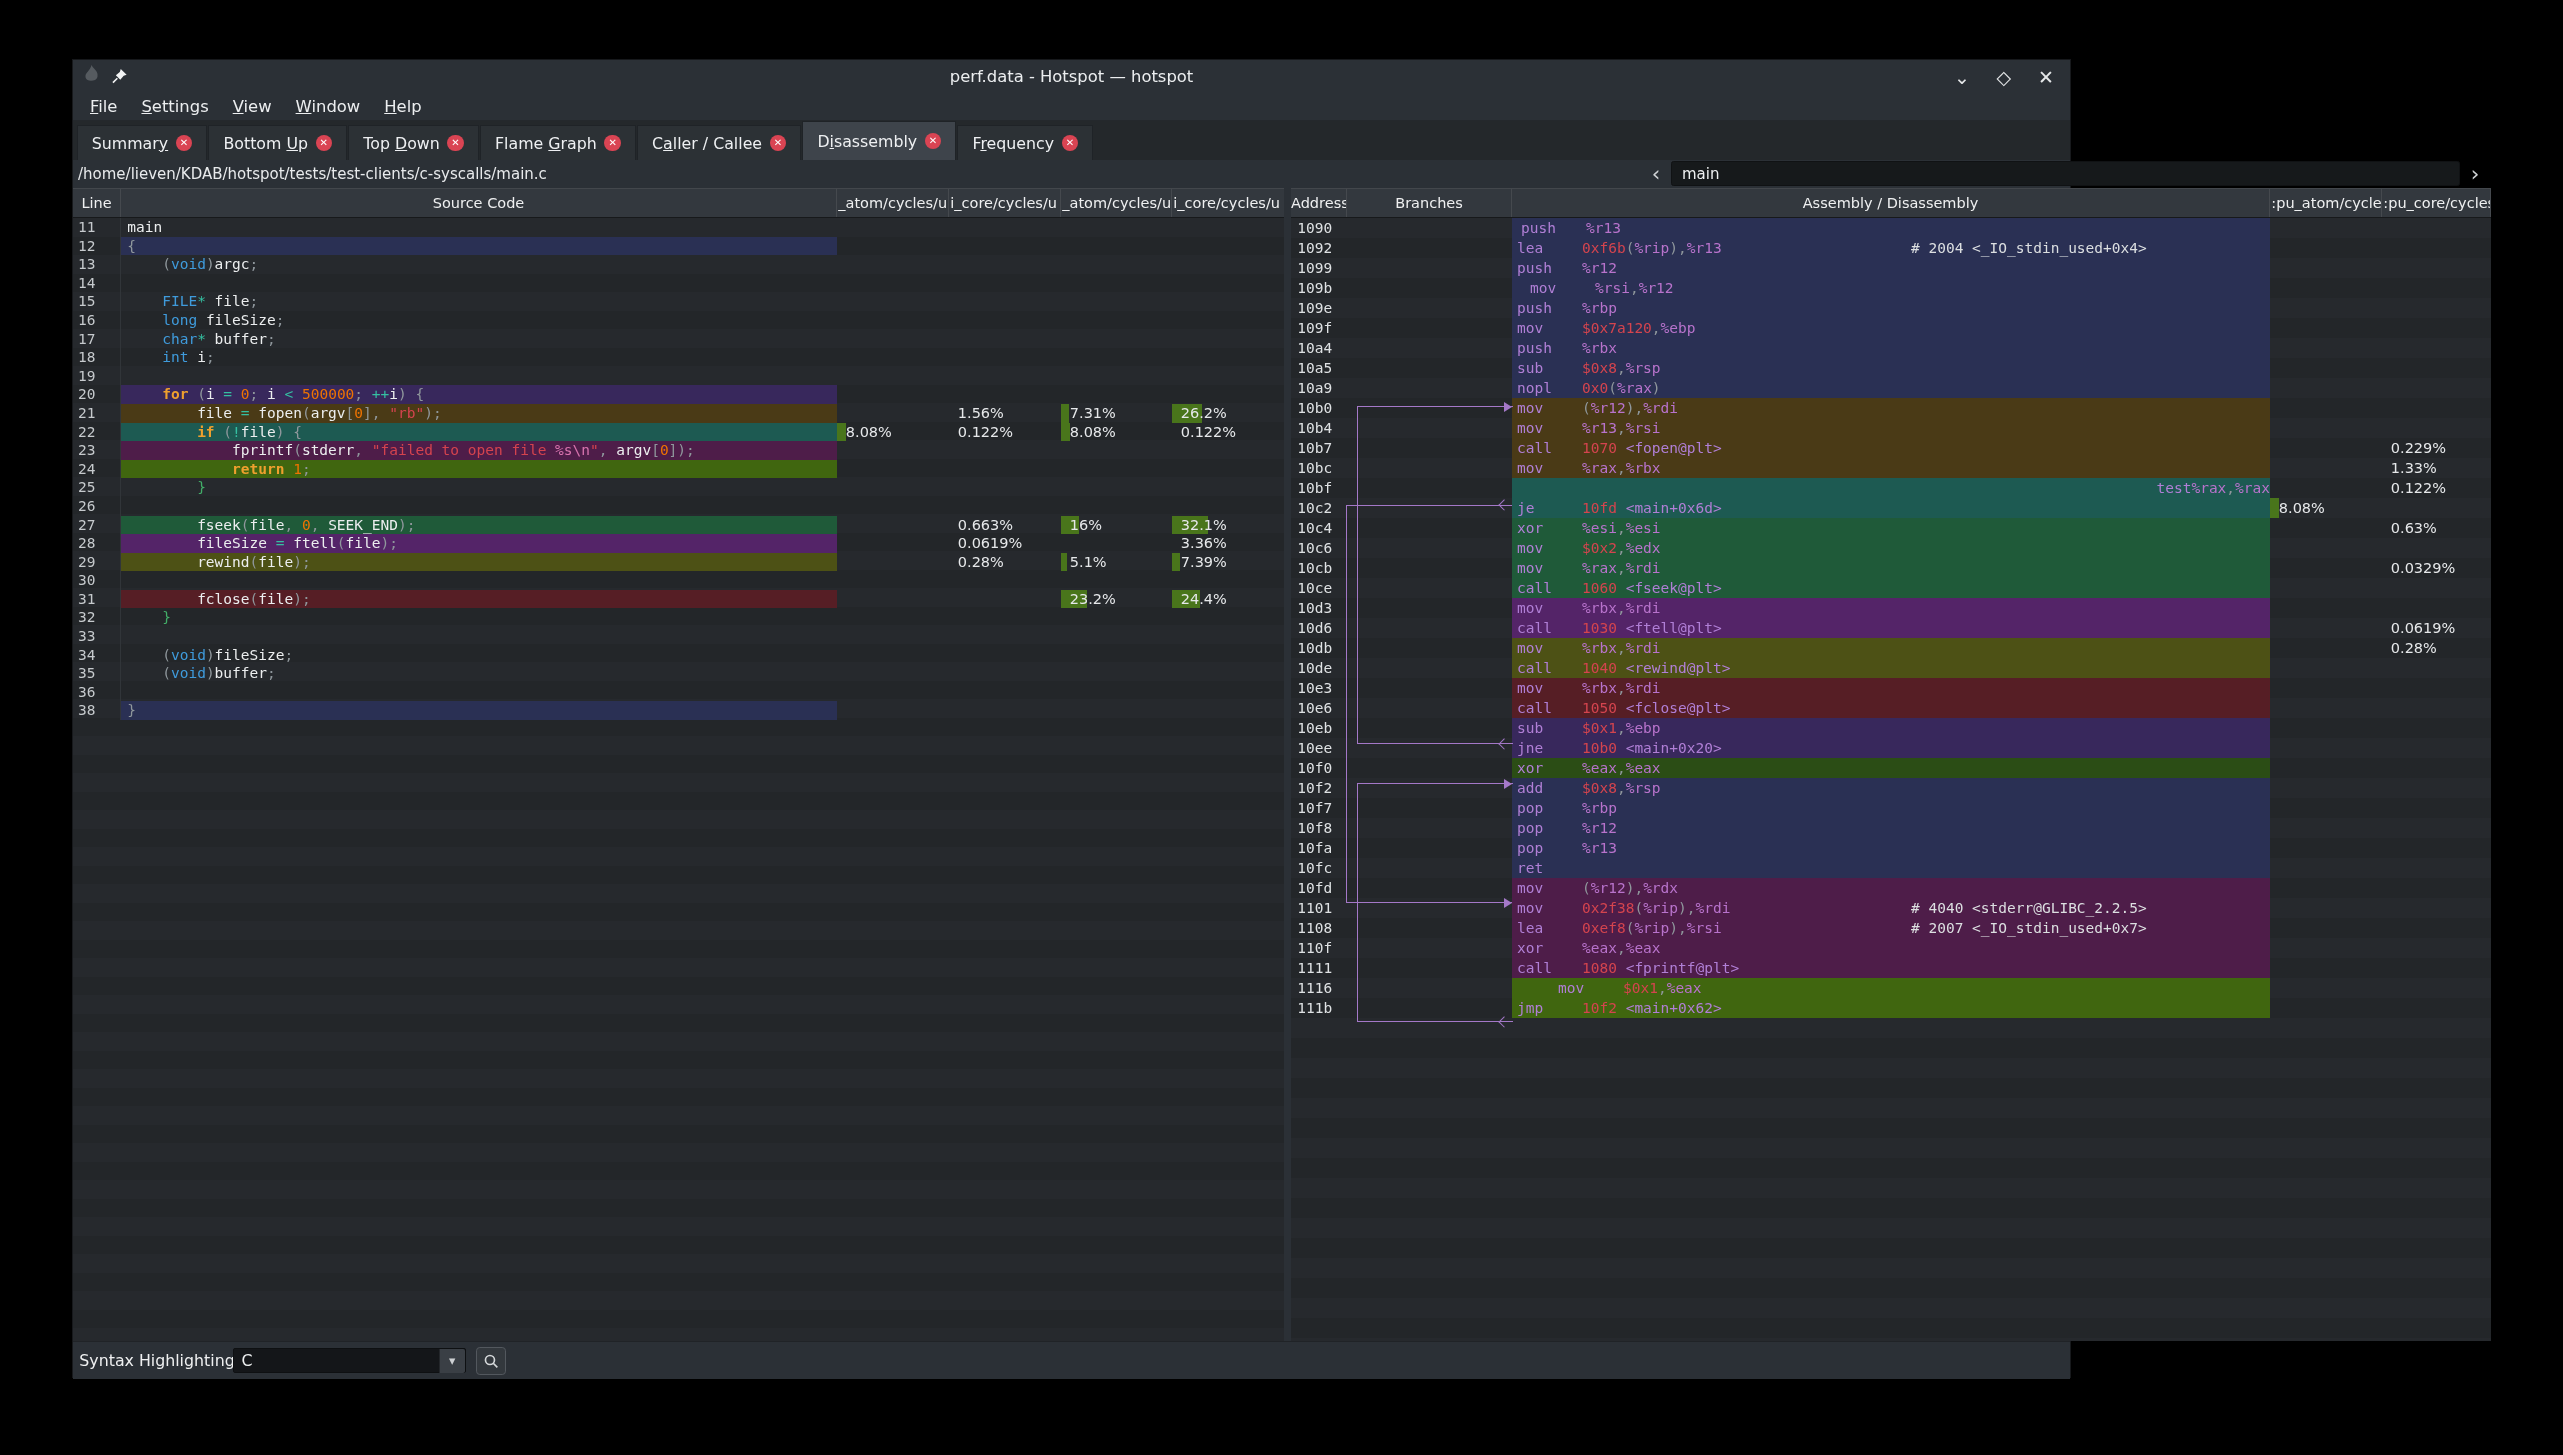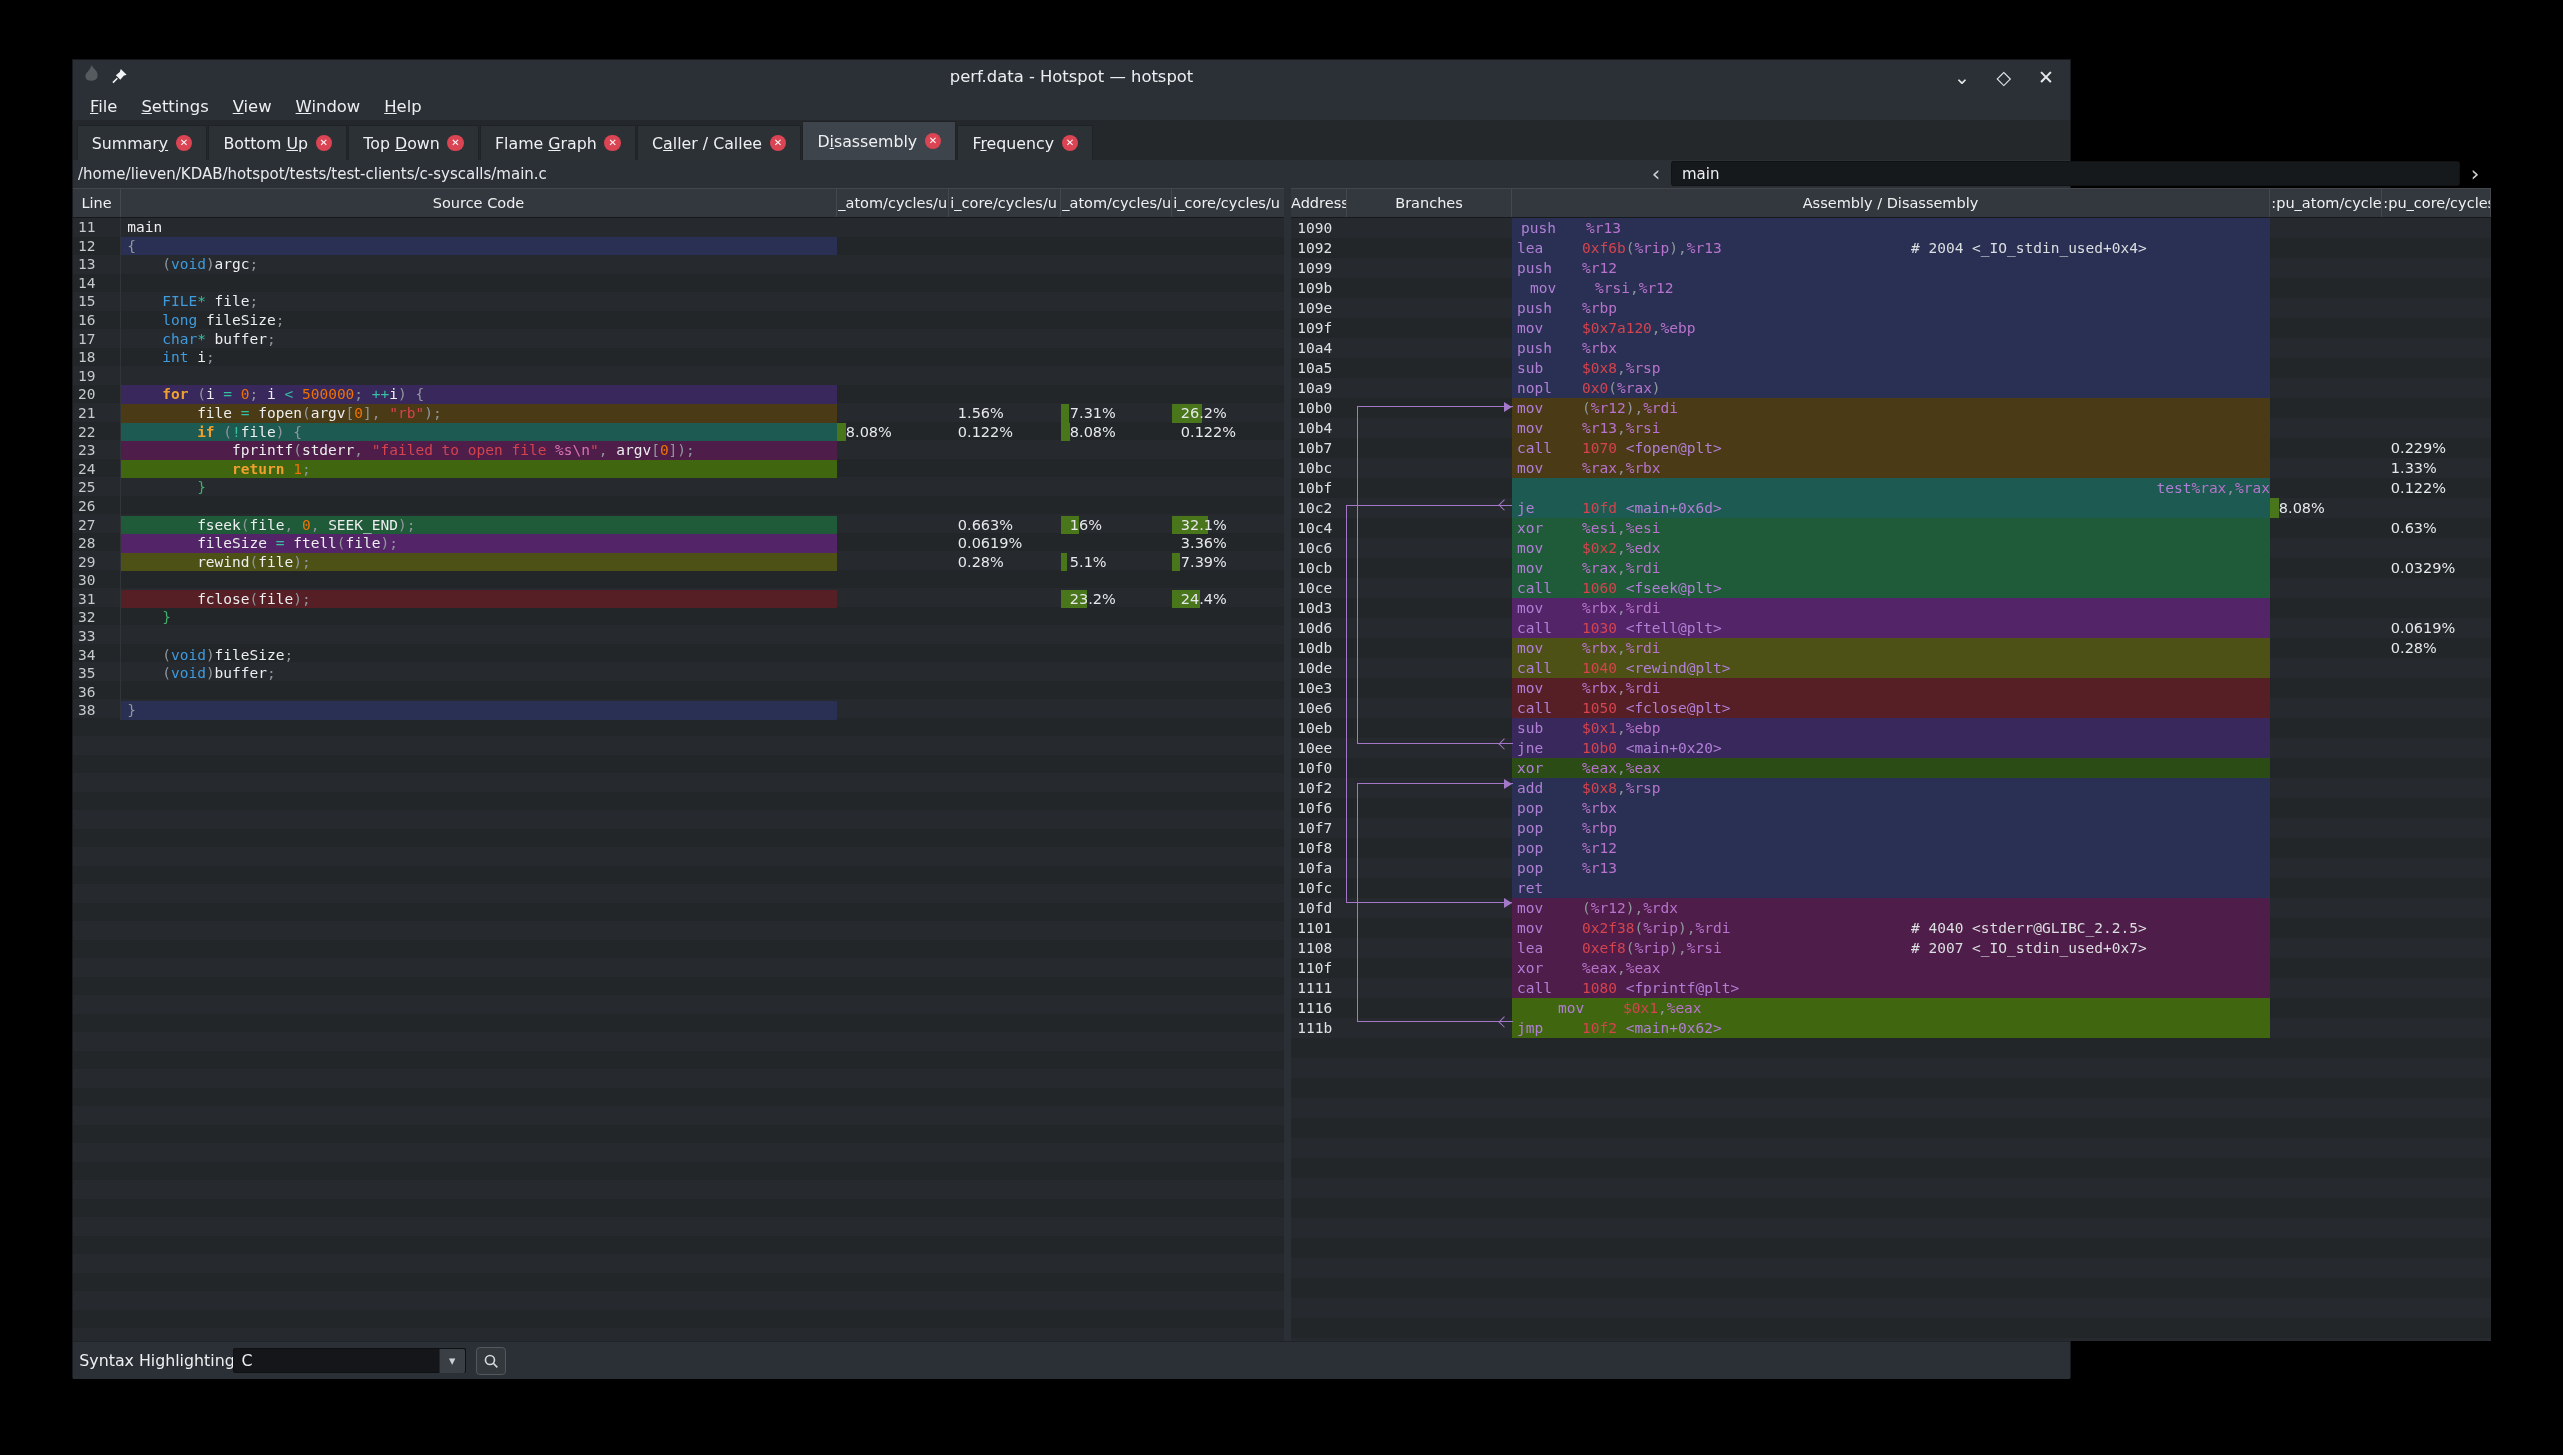--- a/index.html
+++ b/index.html
@@ -606,27 +606,20 @@
               <div class="addr">10f0</div>
               <div></div>
               <div class="asm" style="background: rgb(43, 77, 21);"><span class="mn">xor</span><span class="t-reg">%eax</span><span class="t-pun">,</span><span class="t-reg">%eax</span></div>
               <div class="qcell"><span></span></div>
               <div class="qcell"><span></span></div>
             </div>
             <div class="arow">
               <div class="addr">10f2</div>
               <div></div>
               <div class="asm" style="background: rgb(42, 48, 84);"><span class="mn">add</span><span class="t-imm">$0x8</span><span class="t-pun">,</span><span class="t-reg">%rsp</span></div>
-              <div class="qcell"><span></span></div>
-              <div class="qcell"><span></span></div>
-            </div>
-            <div class="arow">
-              <div class="addr">10f6</div>
-              <div></div>
-              <div class="asm" style="background: rgb(42, 48, 84);"><span class="mn">pop</span><span class="t-reg">%rbx</span></div>
               <div class="qcell"><span></span></div>
               <div class="qcell"><span></span></div>
             </div>
             <div class="arow">
               <div class="addr">10f7</div>
               <div></div>
               <div class="asm" style="background: rgb(42, 48, 84);"><span class="mn">pop</span><span class="t-reg">%rbp</span></div>
               <div class="qcell"><span></span></div>
               <div class="qcell"><span></span></div>
             </div>

